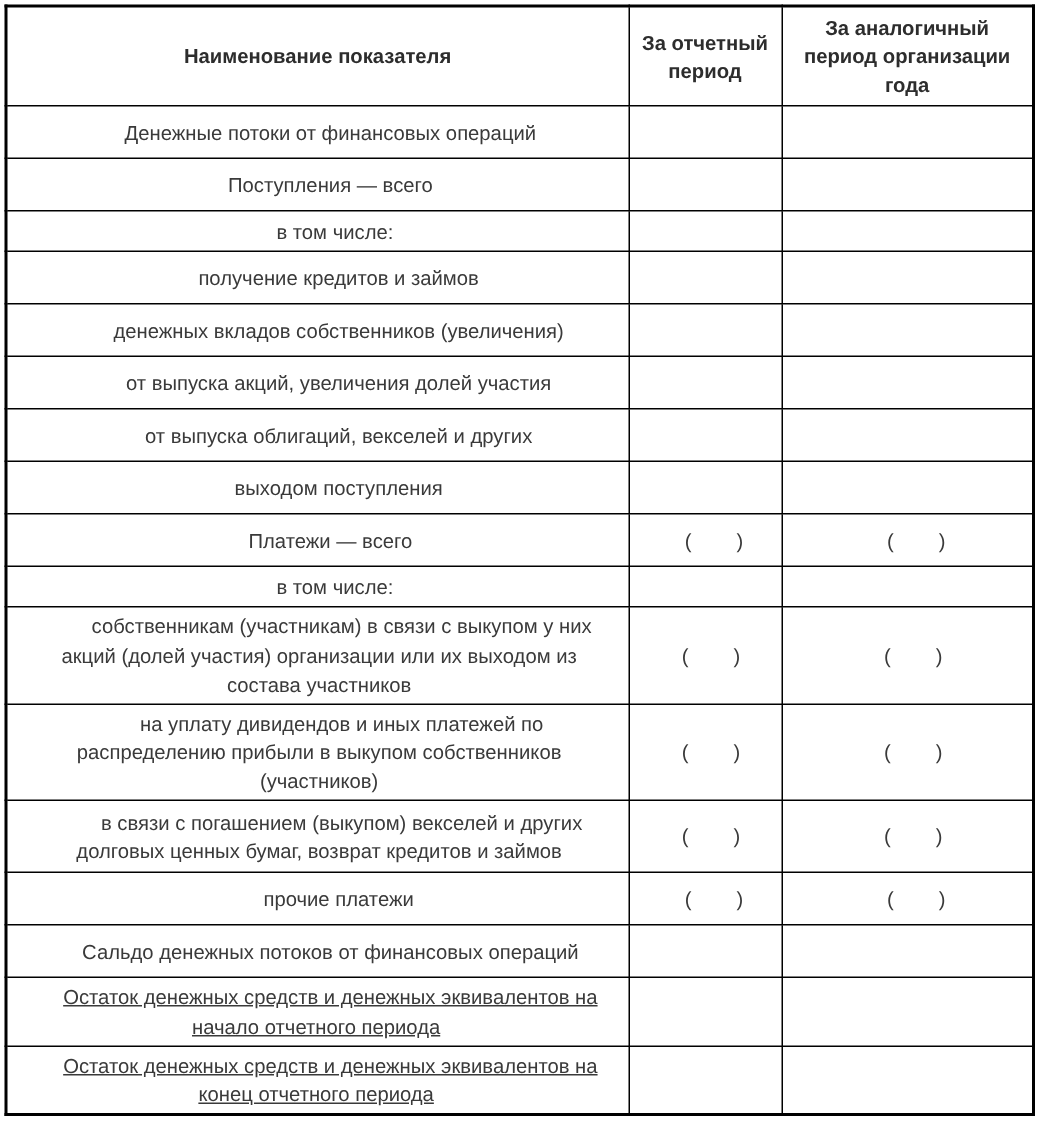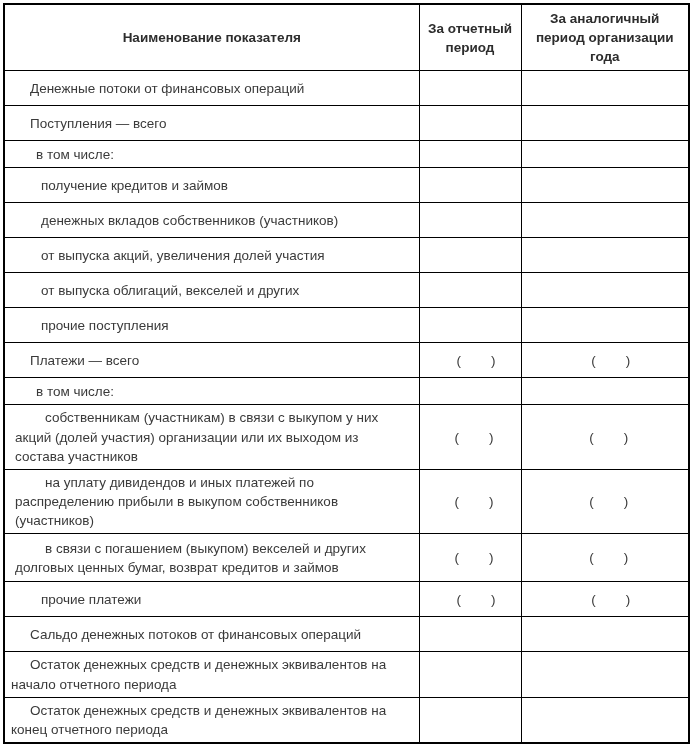--- a/index.html
+++ b/index.html
@@ -32,35 +32,35 @@
     overflow: hidden;
   }
   table.report th {
     font-weight: bold;
     text-align: center;
     color: #2d2d2d;
     padding: 4px 6px;
     height: 44px;
   }
   td.name-cell {
-    text-align: left;
+    text-align: center;
     padding: 3px 8px 3px 6px;
   }
   td.name-cell.lvl1 { text-indent: 19px; }
   td.name-cell.lvl2 { text-indent: 25px; margin-top: 37px; }
   td.name-cell.lvl3 { text-indent: 30px; }
   td.val-cell {
     text-align: center;
     padding: 2px 2px 2px 14px;
     white-space: nowrap;
   }
   tr.rh-s  > td { height: 35px; }
   tr.rh-xs > td { height: 27px; }
   tr.rh-d1 > td { height: 48px; padding-left: 10px; }
-  tr.rh-d2 > td { height: 41px; }
+  tr.rh-d2 > td { height: 41px; text-decoration: underline; }
 </style>
 </head>
 <body>
 
 <div class="page">
   <table class="report">
     <colgroup>
       <col style="width:415px">
       <col style="width:102px">
       <col style="width:168px">
@@ -87,36 +87,36 @@
           <td class="name-cell lvl2">в том числе:</td>
           <td class="val-cell"></td>
           <td class="val-cell"></td>
         </tr>
         <tr class="rh-s">
           <td class="name-cell lvl3">получение кредитов и займов</td>
           <td class="val-cell"></td>
           <td class="val-cell"></td>
         </tr>
         <tr class="rh-s">
-          <td class="name-cell lvl3">денежных вкладов собственников (участников)</td>
+          <td class="name-cell lvl3">денежных вкладов собственников (увеличения)</td>
           <td class="val-cell"></td>
           <td class="val-cell"></td>
         </tr>
         <tr class="rh-s">
           <td class="name-cell lvl3">от выпуска акций, увеличения долей участия</td>
           <td class="val-cell"></td>
           <td class="val-cell"></td>
         </tr>
         <tr class="rh-s">
           <td class="name-cell lvl3">от выпуска облигаций, векселей и других</td>
           <td class="val-cell"></td>
           <td class="val-cell"></td>
         </tr>
         <tr class="rh-s">
-          <td class="name-cell lvl3">прочие поступления</td>
+          <td class="name-cell lvl3">выходом поступления</td>
           <td class="val-cell"></td>
           <td class="val-cell"></td>
         </tr>
         <tr class="rh-s">
           <td class="name-cell lvl1">Платежи — всего</td>
           <td class="val-cell">(&nbsp;&nbsp;&nbsp;&nbsp;&nbsp;&nbsp;&nbsp;&nbsp;)</td>
           <td class="val-cell">(&nbsp;&nbsp;&nbsp;&nbsp;&nbsp;&nbsp;&nbsp;&nbsp;)</td>
         </tr>
         <tr class="rh-xs">
           <td class="name-cell lvl2">в том числе:</td>

